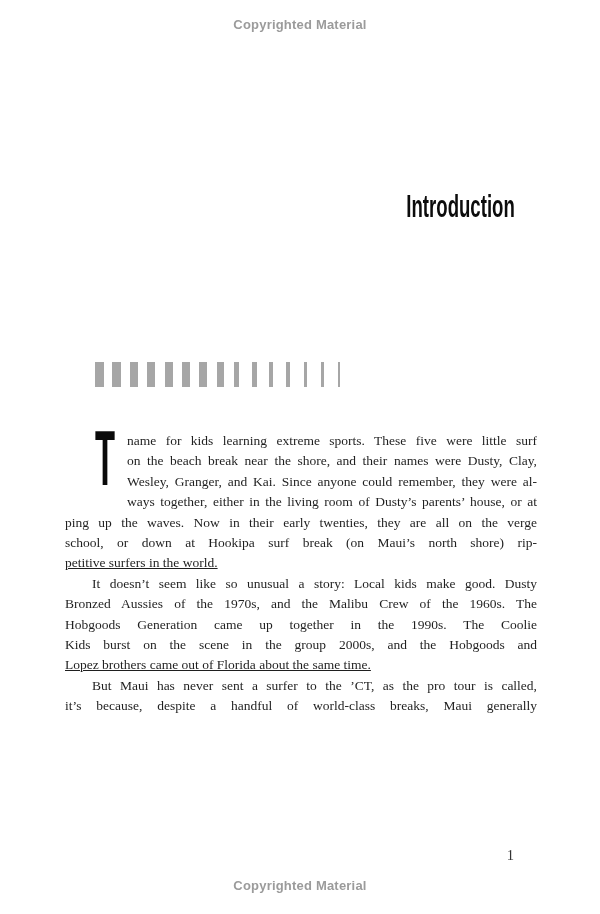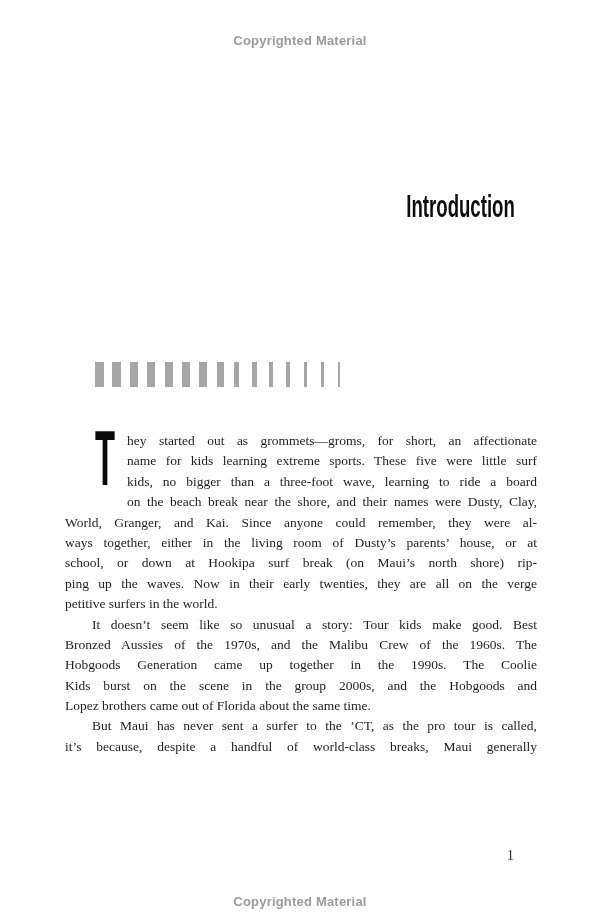--- a/index.html
+++ b/index.html
@@ -15,21 +15,20 @@
   .notice {
     position: absolute;
     left: 0;
     width: 100%;
     text-align: center;
     font-family: "Liberation Sans", sans-serif;
     font-weight: bold;
     font-size: 13px;
     letter-spacing: 0.2px;
     color: #9b9b9b;
-    margin-top: 16px;
   }
   .notice-top { top: 17px; }
   .notice-bottom { top: 878px; }
 
   .chapter-title {
     position: absolute;
     top: 189px;
     right: 85px;
     font-family: "Liberation Sans", sans-serif;
     font-weight: bold;
@@ -60,21 +59,21 @@
     color: #1f1f1f;
   }
   .paragraph { overflow: visible; }
   .line {
     height: 20.4px;
     line-height: 20.4px;
     overflow: hidden;
     text-align: justify;
     text-align-last: justify;
   }
-  .line.last { text-align-last: left; }
+  .line.last { text-align-last: left; text-decoration: underline; }
   .line.indent { padding-left: 27px; }
 
   .dropcap-box {
     float: left;
     width: 27px;
     height: 61px;
     margin: 1px 5px 0 30px;
     position: relative;
   }
   .dropcap-glyph {
@@ -122,32 +121,30 @@
     <div class="bar" style="width: 3px; margin-right: 14.4px; background: rgb(166, 166, 166);"></div>
     <div class="bar" style="width: 3px; margin-right: 14.4px; background: rgb(166, 166, 166);"></div>
     <div class="bar" style="width: 2px; margin-right: 15.4px; background: rgb(166, 166, 166);"></div>
   </div>
 
 <div class="text-block">
     <div class="paragraph">
       <span class="dropcap-box">
         <span class="dropcap-glyph">T</span>
       </span>
-      <div class="line">hey started out as grommets—groms, for short, an affectionate</div>
       <div class="line">name for kids learning extreme sports. These five were little surf</div>
-      <div class="line">kids, no bigger than a three-foot wave, learning to ride a board</div>
       <div class="line">on the beach break near the shore, and their names were Dusty, Clay,</div>
-      <div class="line">World, Granger, and Kai. Since anyone could remember, they were al-</div>
+      <div class="line">Wesley, Granger, and Kai. Since anyone could remember, they were al-</div>
       <div class="line">ways together, either in the living room of Dusty’s parents’ house, or at</div>
+      <div class="line">ping up the waves. Now in their early twenties, they are all on the verge</div>
       <div class="line">school, or down at Hookipa surf break (on Maui’s north shore) rip-</div>
-      <div class="line">ping up the waves. Now in their early twenties, they are all on the verge</div>
       <div class="line last">petitive surfers in the world.</div>
     </div>
     <div class="paragraph">
-      <div class="line indent">It doesn’t seem like so unusual a story: Tour kids make good. Best</div>
+      <div class="line indent">It doesn’t seem like so unusual a story: Local kids make good. Dusty</div>
       <div class="line">Bronzed Aussies of the 1970s, and the Malibu Crew of the 1960s. The</div>
       <div class="line">Hobgoods Generation came up together in the 1990s. The Coolie</div>
       <div class="line">Kids burst on the scene in the group 2000s, and the Hobgoods and</div>
       <div class="line last">Lopez brothers came out of Florida about the same time.</div>
     </div>
     <div class="paragraph">
       <div class="line indent">But Maui has never sent a surfer to the ’CT, as the pro tour is called,</div>
       <div class="line">it’s because, despite a handful of world-class breaks, Maui generally</div>
     </div>
   </div>

